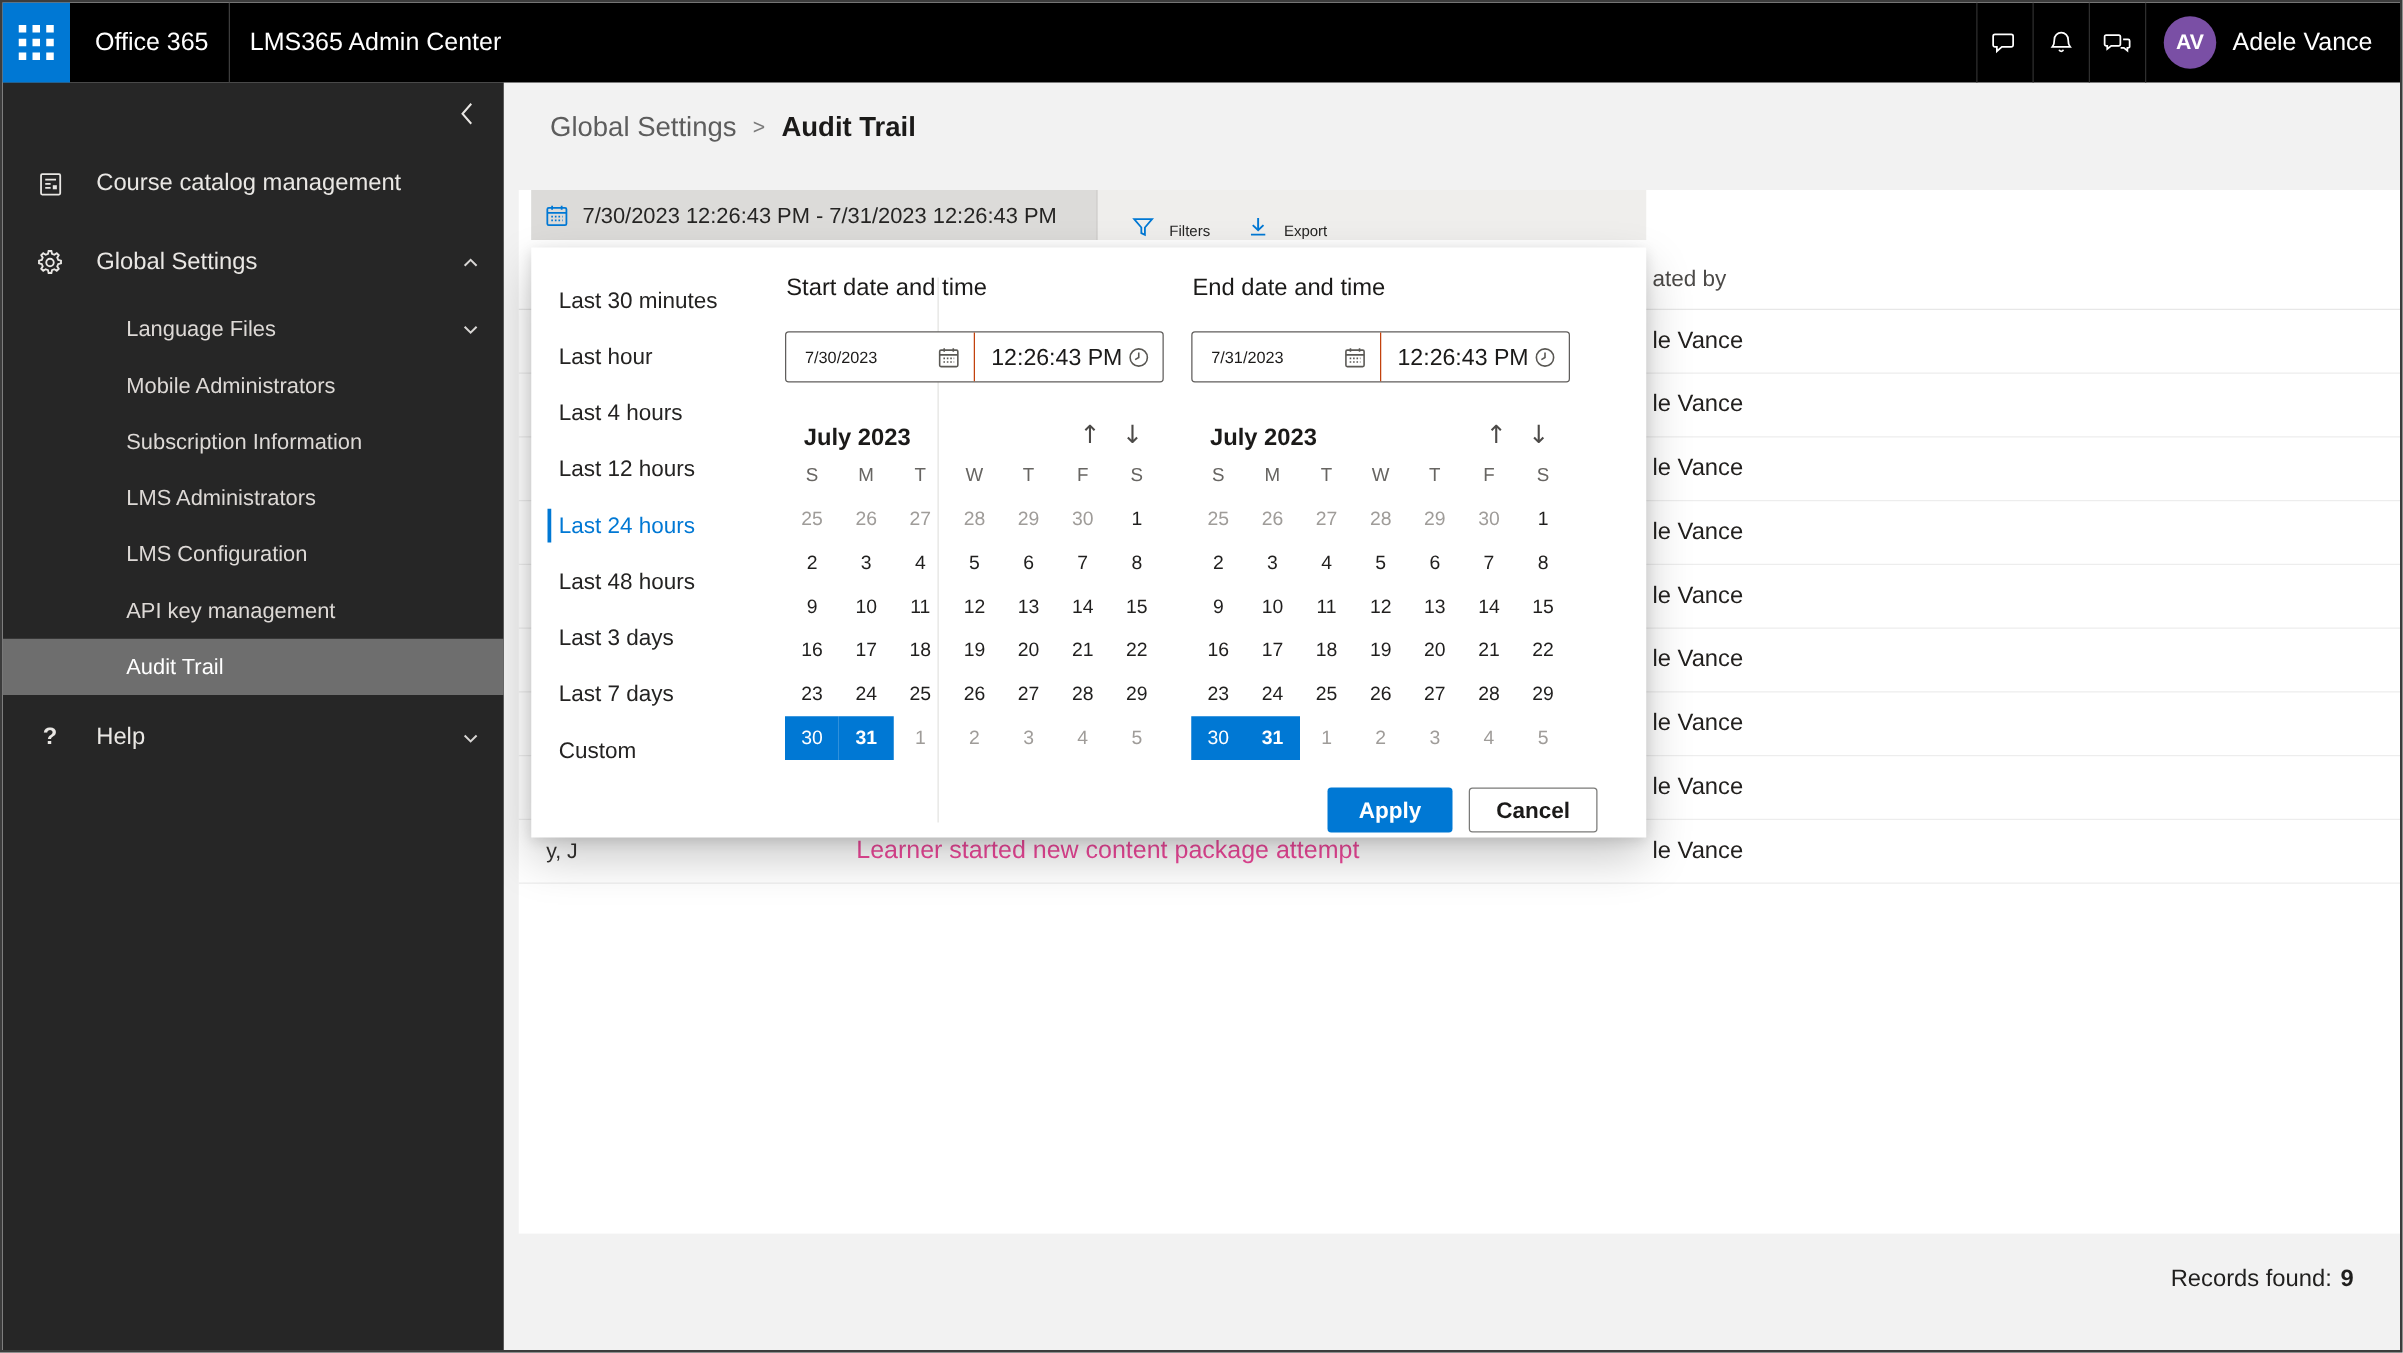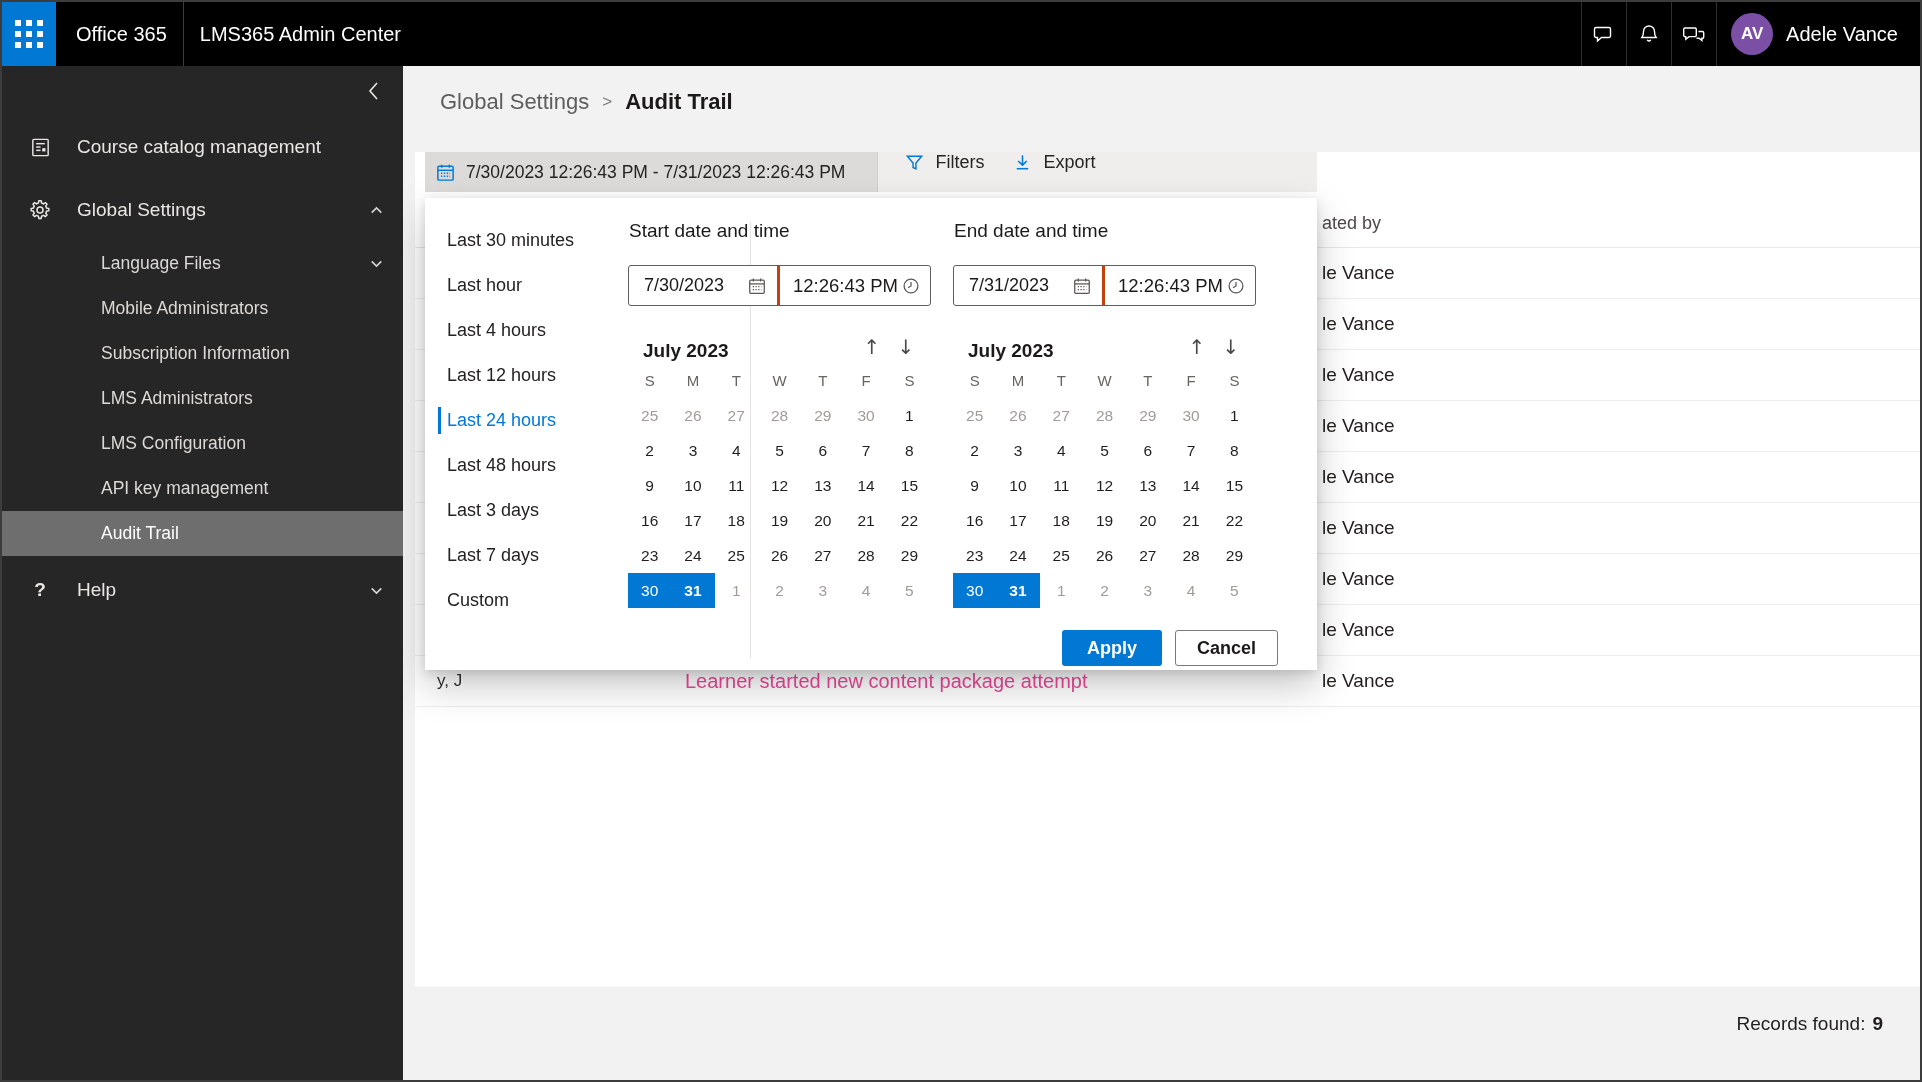--- a/index.html
+++ b/index.html
@@ -44,21 +44,21 @@
   .bc-parent{color:#5d5d5d;cursor:pointer}
   .bc-sep{color:#7a7a7a;font-size:17px;margin:0 13px}
   .bc-current{color:#1b1a19;font-weight:bold}
 
   .card{position:absolute;left:12px;top:86px;right:0;bottom:93px;background:#fff}
 
   
   .toolbar{position:absolute;left:10px;top:0;width:892px;height:40px;display:flex;align-items:stretch;background:#efeeec}
   .range-chip{display:flex;align-items:center;background:#dcdbd9;border-right:1px solid #cfcecc;padding:0 32px 0 10px;cursor:pointer}
   .range-chip .txt{font-size:17.5px;color:#252423;margin-left:10px;white-space:nowrap}
-  .tb-btn{display:flex;align-items:flex-start;padding:0 14px;font-size:18px;color:#252423;cursor:pointer;background:transparent;border:none}
+  .tb-btn{display:flex;align-items:flex-end;padding:0 14px;font-size:12px;color:#252423;cursor:pointer;background:transparent;border:none}
   .tb-btn .txt{margin-left:10px}
   .tb-btn.first{margin-left:12px}
 
   
   .table{position:absolute;left:0;top:46px;right:0}
   .thead{height:50px;border-bottom:1px solid #e7e7e7;position:relative}
   .th-user{position:absolute;left:907px;top:50%;transform:translateY(-50%);font-size:18px;color:#4c4a48;white-space:nowrap}
   .trow{height:51px;border-bottom:1px solid #ededed;position:relative}
   .cell-user{position:absolute;left:907px;top:50%;transform:translateY(-50%);font-size:19px;color:#23211f;white-space:nowrap}
   .cell-frag{position:absolute;left:22px;top:50%;transform:translateY(-50%);font-size:17px;color:#33312f;white-space:nowrap}
@@ -75,21 +75,21 @@
   .ql-item{position:relative;height:45px;display:flex;align-items:center;padding-left:22px;font-size:18px;color:#242322;cursor:pointer;white-space:nowrap}
   .ql-item.selected{color:var(--accent)}
   .ql-item.selected::before{content:"";position:absolute;left:13px;top:9px;bottom:9px;width:3px;background:var(--accent)}
   .v-divider{position:absolute;left:325px;top:24px;bottom:12px;width:1px;background:#e4e3e1}
 
   .dt-col{position:absolute;top:0;width:303px}
   .dt-col.start{left:203px}
   .dt-col.end{left:528px}
   .dt-label{position:absolute;top:22px;left:1px;font-size:19px;color:#1b1a19;white-space:nowrap}
   .dt-inputs{position:absolute;top:67px;left:0;width:303px;height:41px;border:1px solid #605e5c;border-radius:3px;display:flex;background:#fff}
-  .dt-date{flex:0 0 151px;display:flex;align-items:center;justify-content:space-between;padding:0 10px 0 15px;border-right:3px solid #c2410c;font-size:18px;color:#1b1a19;cursor:text}
+  .dt-date{flex:0 0 151px;display:flex;align-items:center;justify-content:space-between;padding:0 10px 0 15px;border-right:1px solid #c2410c;font-size:13px;color:#1b1a19;cursor:text}
   .dt-time{flex:1 1 auto;display:flex;align-items:center;justify-content:space-between;padding:0 9px 0 13px;font-size:18.5px;color:#1b1a19;cursor:text}
 
   .cal{position:absolute;top:124px;left:0;width:303px}
   .cal-head{display:flex;align-items:flex-end;height:40px}
   .cal-title{font-size:19px;font-weight:bold;color:#1b1a19;margin-left:15px}
   .cal-nav{margin-left:auto;display:flex;margin-right:8px}
   .cal-nav .arr{width:34px;height:30px;display:grid;place-items:center;font-size:20px;color:#4c4a48;cursor:pointer;font-family:"DejaVu Sans",sans-serif}
   .cal-grid{display:grid;grid-template-columns:repeat(7,43.3px)}
   .dow{height:36px;display:grid;place-items:center;font-size:15px;color:#676562}
   .day{height:35px;display:grid;place-items:center;font-size:15.5px;color:#201f1e;cursor:pointer}

